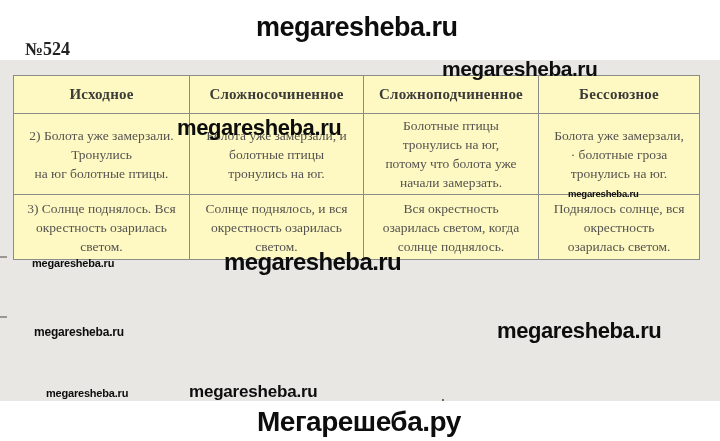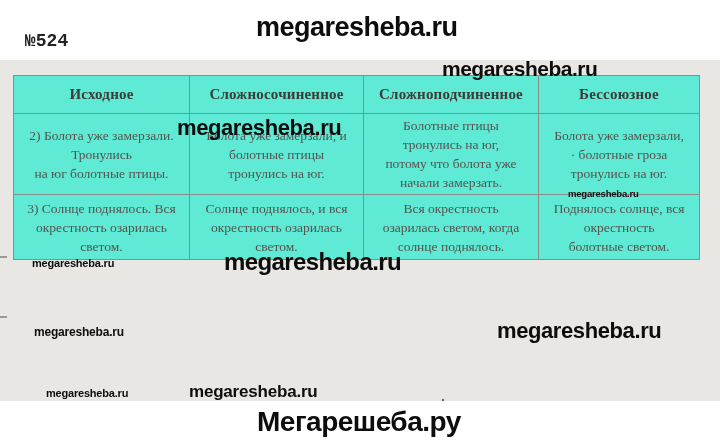--- a/index.html
+++ b/index.html
@@ -19,21 +19,21 @@
     width: 720px; height: 341px;
     background: #e8e7e3;
   }
 
   
   table.sentence-table {
     border-collapse: collapse;
     table-layout: fixed;
     margin: 15px 0 0 13px;
     width: 686px;
-    background: #5eead4;
+    background: #fef9c3;
   }
   table.sentence-table th, table.sentence-table td {
     border: 1px solid #8b8b88;
     text-align: center;
     vertical-align: middle;
     white-space: pre-line;
     padding: 2px 6px;
     overflow: hidden;
   }
   table.sentence-table th {
@@ -70,22 +70,22 @@
   .wm-row2-col4    { left: 568px; top: 177px; font-size: 9.5px; letter-spacing: -0.2px; }
   .wm-row3-col1    { left: 32px;  top: 246px; font-size: 11px; letter-spacing: -0.2px; }
   .wm-mid-big      { left: 224px; top: 238px; font-size: 24px; letter-spacing: -0.6px; }
   .wm-row3-bottom  { left: 34px;  top: 314px; font-size: 12px; letter-spacing: -0.2px; }
   .wm-bottom-right { left: 497px; top: 308px; font-size: 22px; letter-spacing: -0.4px; }
   .wm-row4-col1    { left: 46px;  top: 376px; font-size: 11px; letter-spacing: -0.2px; }
   .wm-row4-col2    { left: 189px; top: 371px; font-size: 17px; font-weight: 600; letter-spacing: -0.2px; }
 
   .exercise-number {
     position: absolute;
-    left: 25px; top: 32px;
-    font-family: Liberation Mono, monospace;
+    left: 25px; top: 40px;
+    font-family: Liberation Serif, serif;
     font-size: 18px;
     font-weight: bold;
     color: #222222;
     line-height: 1;
   }
   .bottom-title {
     position: absolute;
     left: 257px; top: 408px;
     font-family: "Liberation Sans", "DejaVu Sans", sans-serif;
     font-size: 28px;
@@ -147,21 +147,21 @@
 окрестность озарилась
 светом.</td>
           <td>Солнце поднялось, и вся
 окрестность озарилась
 светом.</td>
           <td>Вся окрестность
 озарилась светом, когда
 солнце поднялось.</td>
           <td>Поднялось солнце, вся
 окрестность
-болотные светом.</td>
+озарилась светом.</td>
         </tr>
       </tbody>
     </table>
   </div>
 
   <div class="wm wm-row1">megaresheba.ru</div>
   <div class="wm wm-row2-col4">megaresheba.ru</div>
   <div class="wm wm-row3-col1">megaresheba.ru</div>
   <div class="wm wm-mid-big">megaresheba.ru</div>
   <div class="wm wm-row3-bottom">megaresheba.ru</div>

